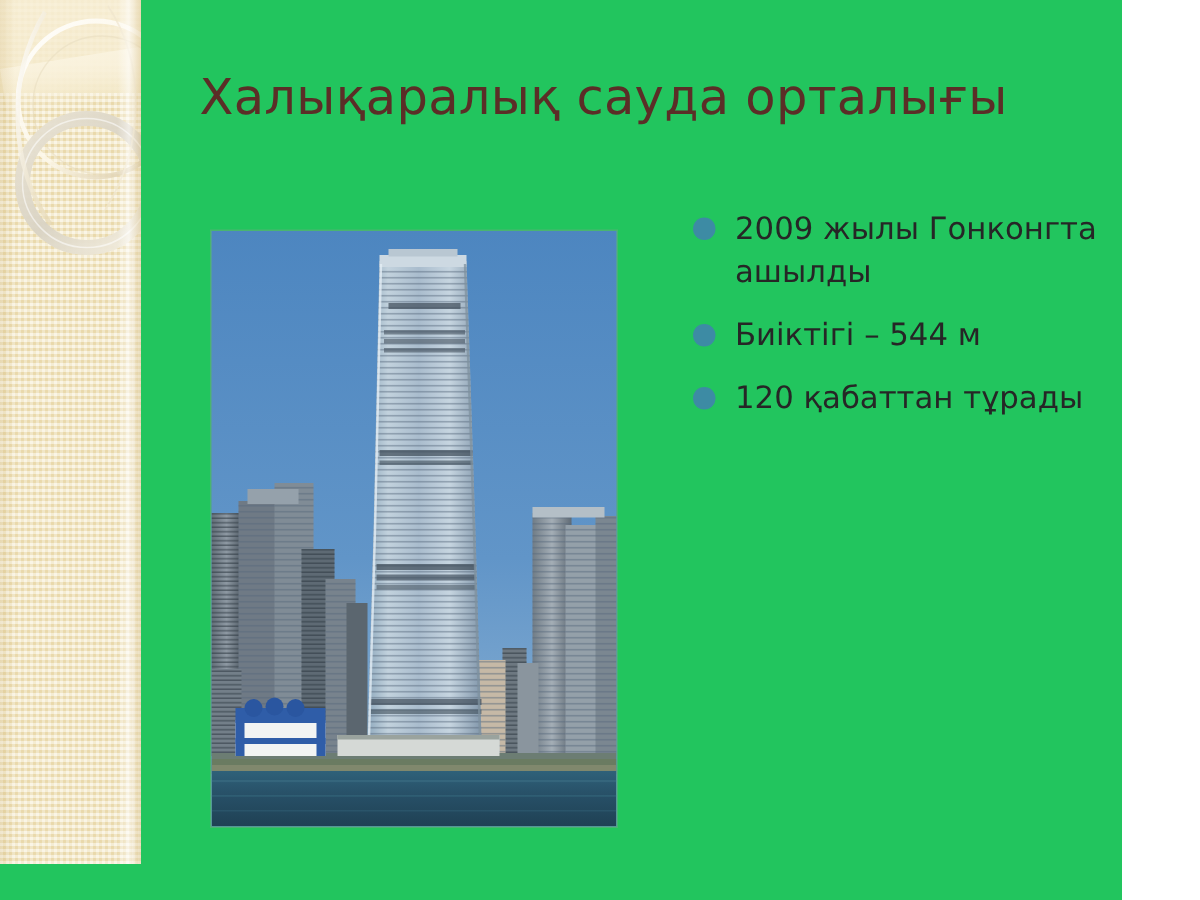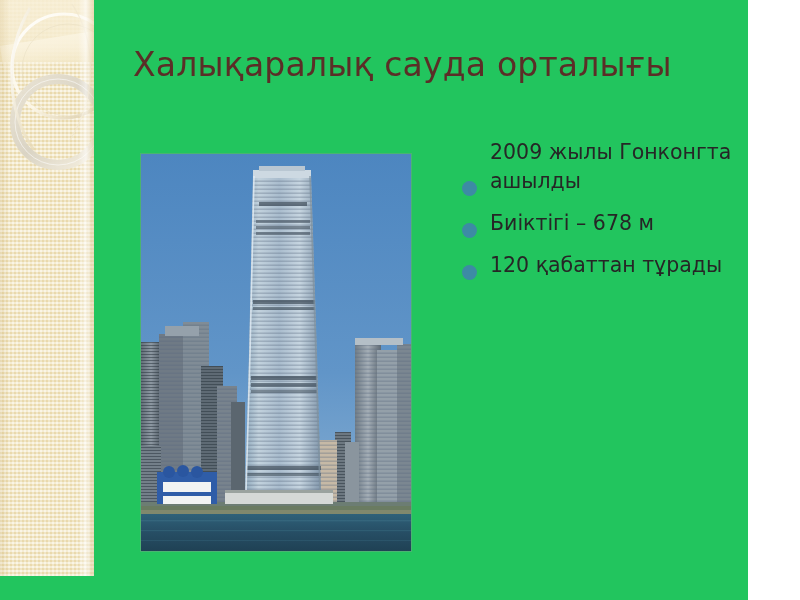--- a/index.html
+++ b/index.html
@@ -109,21 +109,21 @@
   
   .bullets {
     position: absolute;
     left: 462px;
     top: 138px;
     width: 330px;
   }
   .bullet-item {
     position: relative;
     display: flex;
-    align-items: flex-end;
+    align-items: flex-start;
     margin-bottom: 13px;
   }
   .bullet-dot {
     flex: 0 0 auto;
     width: 15px;
     height: 15px;
     border-radius: 50%;
     background: #3d8ba4;
     margin-top: 7px;
     margin-right: 13px;
@@ -307,21 +307,21 @@
 
   <div class="bullets">
 
     <div class="bullet-item">
       <span class="bullet-dot"></span>
       <span class="bullet-text">2009 жылы Гонконгта ашылды</span>
     </div>
 
     <div class="bullet-item">
       <span class="bullet-dot"></span>
-      <span class="bullet-text">Биіктігі – 678 м</span>
+      <span class="bullet-text">Биіктігі – 544 м</span>
     </div>
 
     <div class="bullet-item">
       <span class="bullet-dot"></span>
       <span class="bullet-text">120 қабаттан тұрады</span>
     </div>
 
   </div>
 
 </div>

